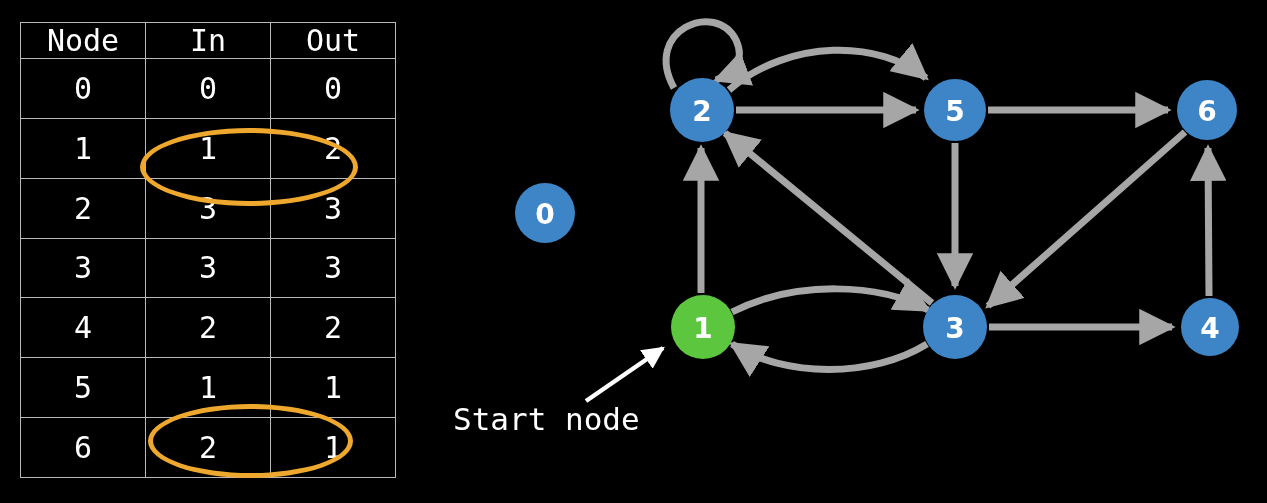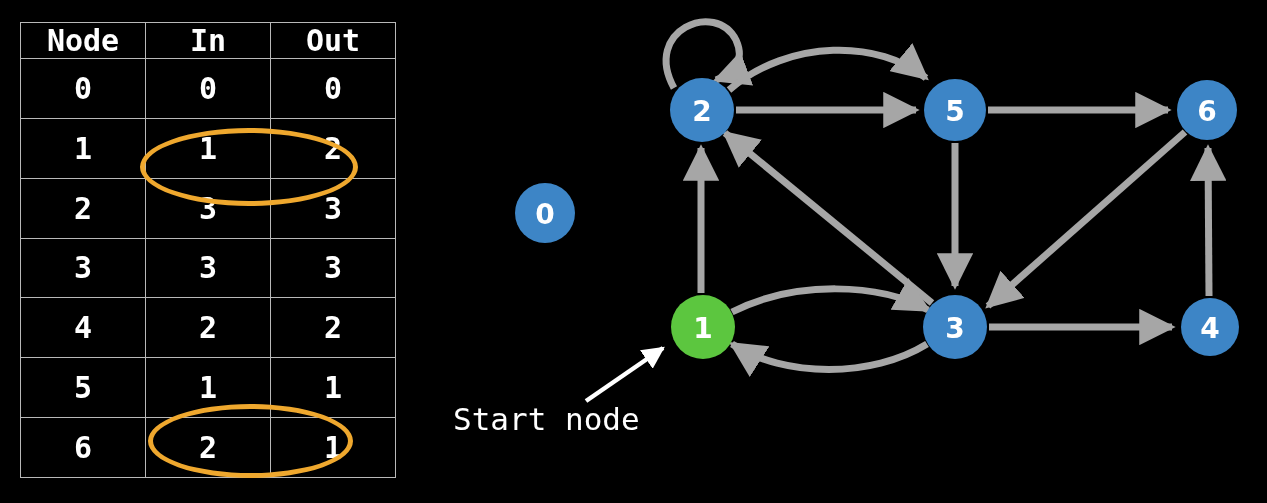--- a/index.html
+++ b/index.html
@@ -17,21 +17,21 @@
     border-collapse:collapse;
     width:375px;height:456px;
     table-layout:fixed;
   }
   table.degree-table td, table.degree-table th{
     border:1px solid #b9b9b9;
     text-align:center;
     vertical-align:middle;
     color:#ffffff;
     font-family:"DejaVu Sans Mono","Liberation Mono",monospace;
-    font-weight:bold;
+    font-weight:normal;
     font-size:30px;
     padding:0;
     background:#000;
   }
   table.degree-table th{font-size:30px;}
   table.degree-table col.c-node{width:125px;}
   table.degree-table col.c-in{width:125px;}
   table.degree-table col.c-out{width:125px;}
 
   

